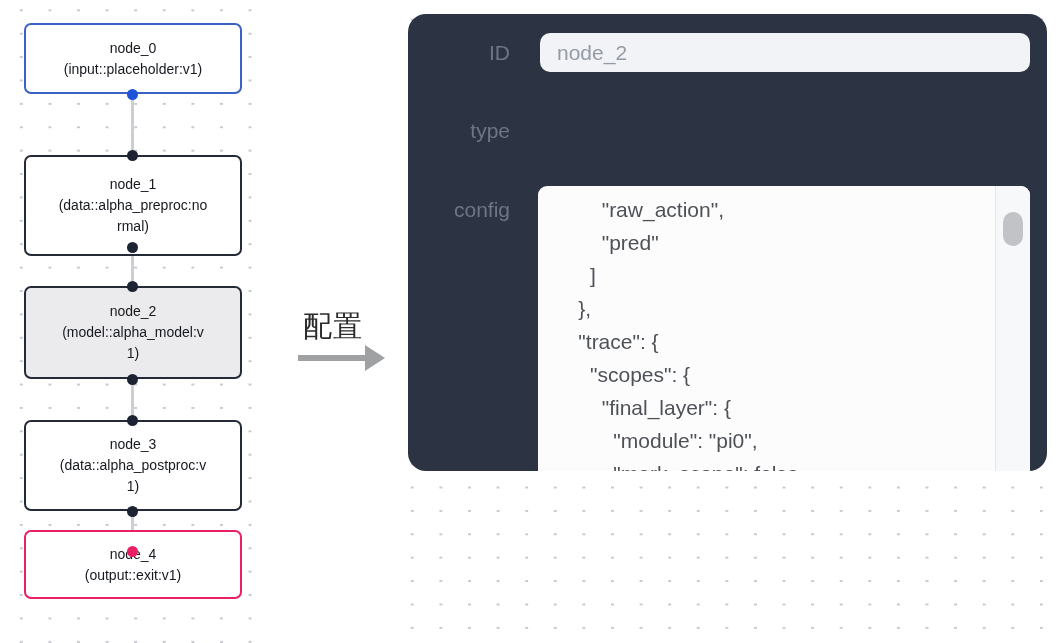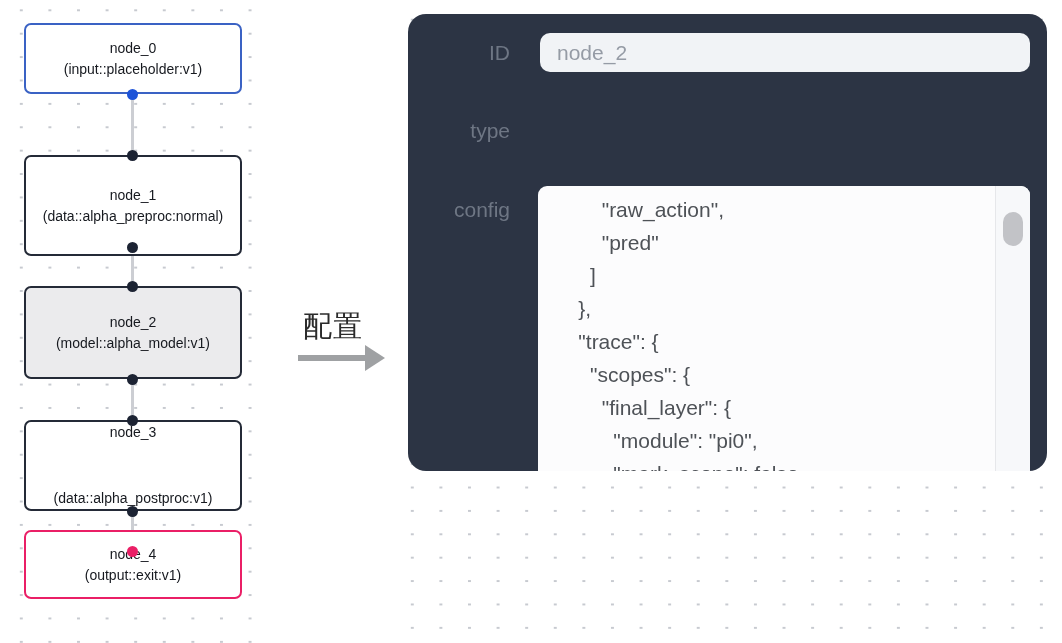--- a/index.html
+++ b/index.html
@@ -14,26 +14,26 @@
   }
   .canvas-left  { position:absolute; left:0; top:0; width:270px; height:643px; background-position:7px 22px; }
   .canvas-right { position:absolute; left:396px; top:0; width:666px; height:643px; background-position:2px 8px; }
 
   
   .node {
     position:absolute; left:24px; width:218px;
     background:#ffffff; border:2px solid #242a37; border-radius:7px;
     display:flex; flex-direction:column; align-items:center; justify-content:center;
     text-align:center; font-size:14px; line-height:21px; color:#16191f;
-    padding:0 16px; word-break:break-all; cursor:pointer;
+    padding:0 32px; word-break:break-all; cursor:pointer;
   }
   .node-0 { top:23px;  height:71px; border-color:#3a62c4; }
   .node-1 { top:155px; height:101px; }
   .node-2 { top:286px; height:93px; background:#ebebed; border-width:2.5px; }
-  .node-3 { top:420px; height:91px;justify-content:space-between; }
+  .node-3 { top:420px; height:91px; }
   .node-4 { top:530px; height:69px; border-color:#ea1f66; }
 
   .edge { position:absolute; left:131px; width:3px; background:#ccced3; }
   .e0 { top:94px;  height:61px; }
   .e1 { top:247px; height:39px; }
   .e2 { top:379px; height:41px; }
   .e3 { top:511px; height:40px; }
 
   .handle { position:absolute; left:127px; width:11px; height:11px; border-radius:50%; background:#1c2333; }
   .h-blue { background:#1d53d8; }

